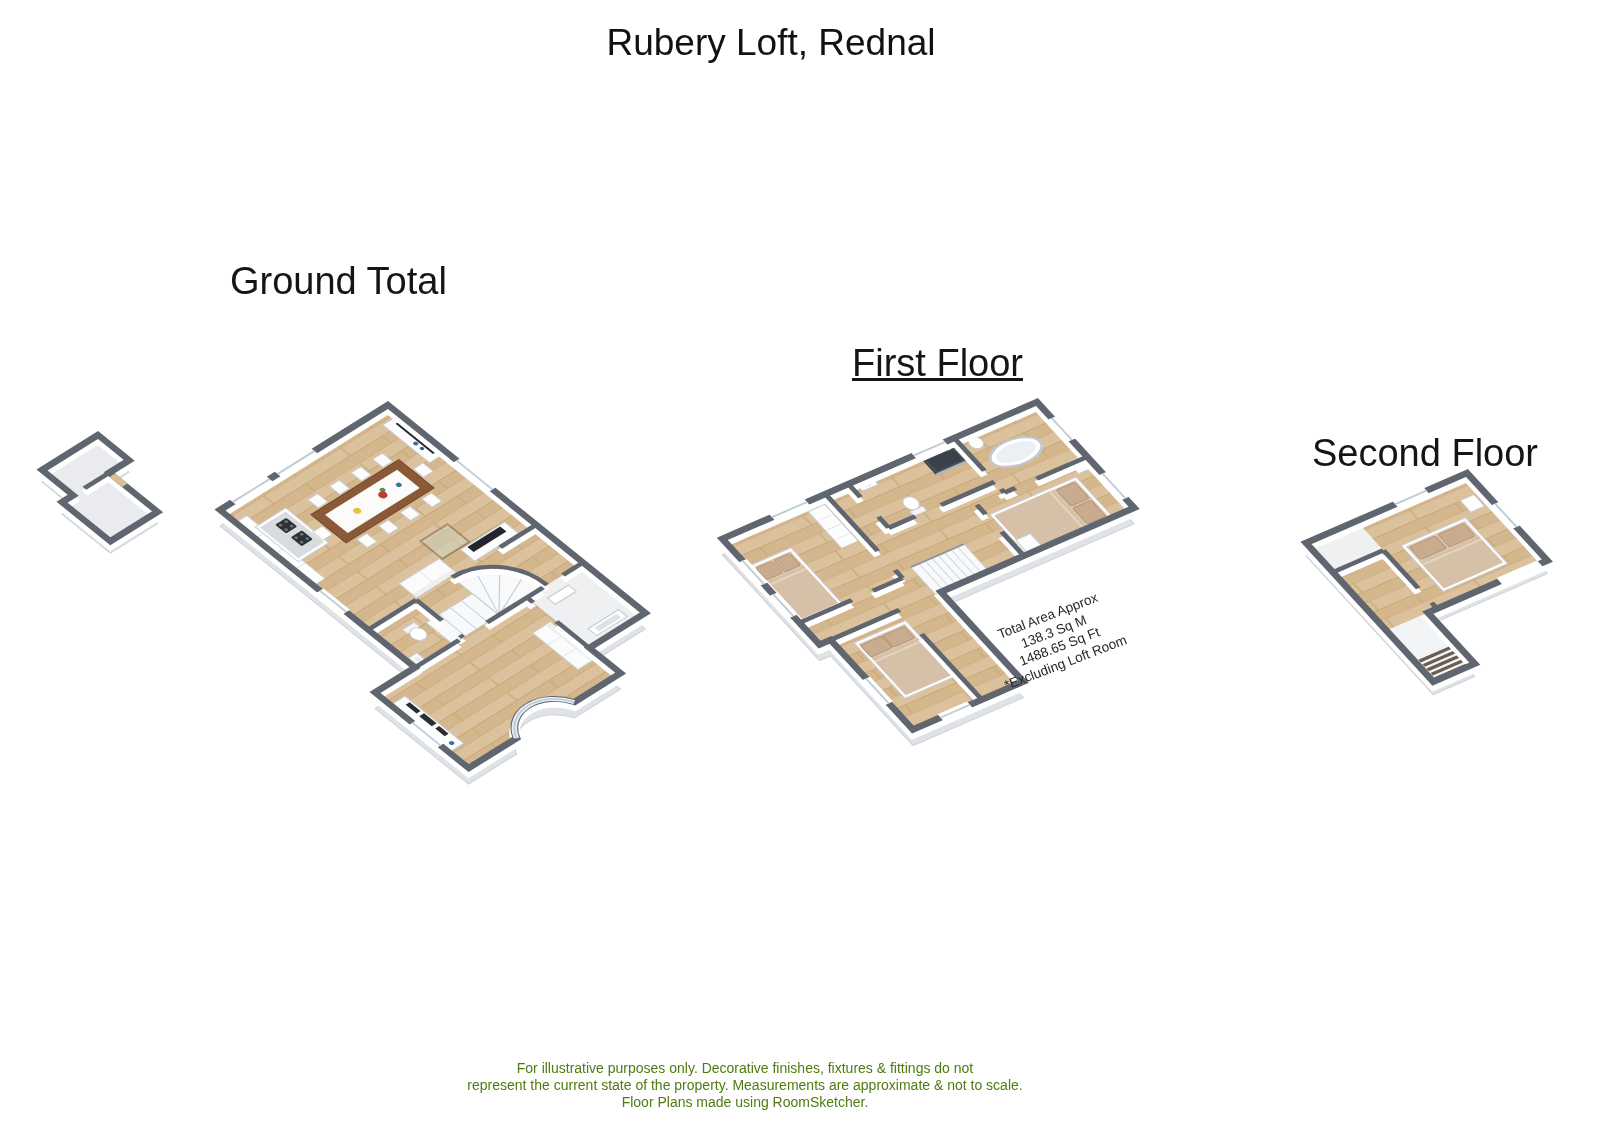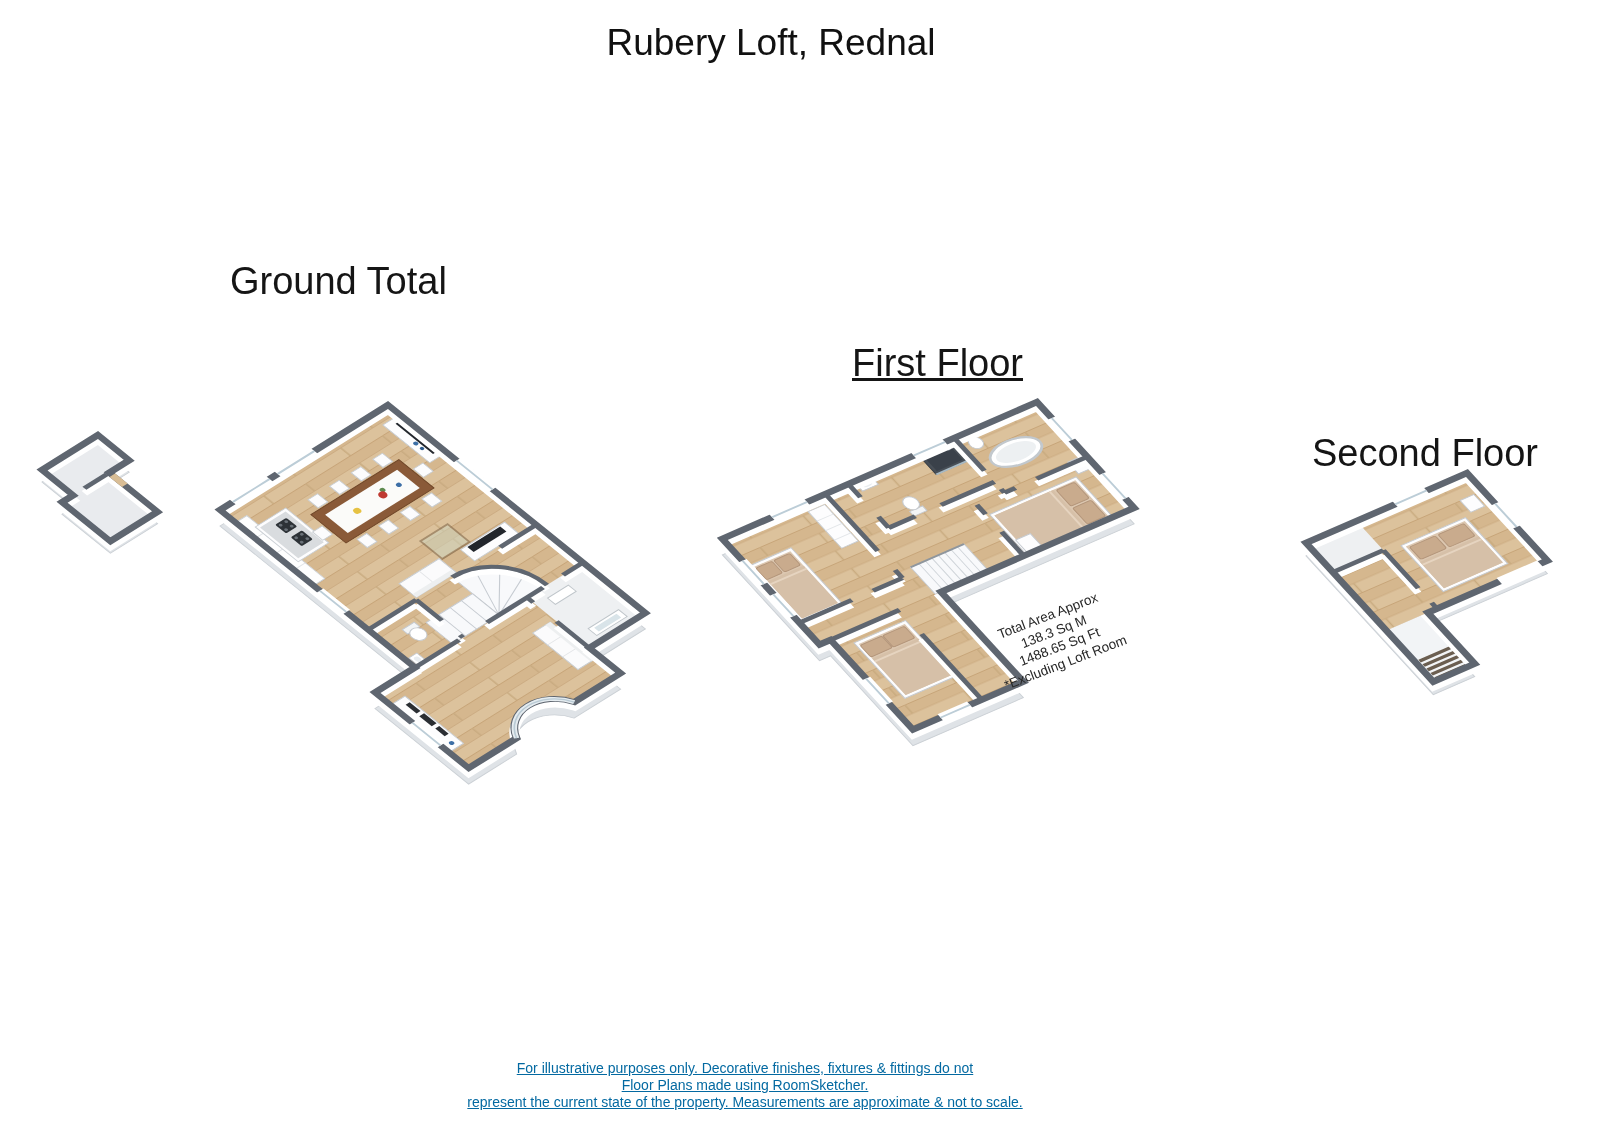--- a/index.html
+++ b/index.html
@@ -17,21 +17,21 @@
   .floor-label.ground{left:230px;top:260px;}
   .floor-label.first{left:852px;top:342px;text-decoration:underline;}
   .floor-label.second{left:1312px;top:412px;margin-top:20px;}
   .area-note{
     position:absolute;left:1057px;top:640px;width:220px;
     transform:translate(-50%,-50%) rotate(-21deg);
     text-align:center;font-size:13.5px;line-height:1.24;color:#272727;white-space:nowrap;
   }
   .disclaimer{
     position:absolute;left:745px;top:1060px;transform:translateX(-50%);
-    text-align:center;font-size:14px;line-height:17px;color:#0369a1;white-space:nowrap;text-decoration:underline;
+    text-align:center;font-size:14px;line-height:17px;color:#4d7c0f;white-space:nowrap;
   }
 </style>
 </head>
 <body>
 
 <div class="stage">
 
 <svg class="plans" width="1620" height="1145" viewBox="0 0 1620 1145">
   <defs>
     <pattern id="wood" width="24" height="96" patternUnits="userSpaceOnUse">
@@ -336,17 +336,17 @@
 
   <div class="area-note">
     <div>Total Area Approx</div>
     <div>138.3 Sq M</div>
     <div>1488.65 Sq Ft</div>
     <div>*Excluding Loft Room</div>
   </div>
 
   <div class="disclaimer">
     <div>For illustrative purposes only. Decorative finishes, fixtures &amp; fittings do not</div>
+    <div>represent the current state of the property. Measurements are approximate &amp; not to scale.</div>
     <div>Floor Plans made using RoomSketcher.</div>
-    <div>represent the current state of the property. Measurements are approximate &amp; not to scale.</div>
   </div>
 
 </div>
 
 </body></html>

